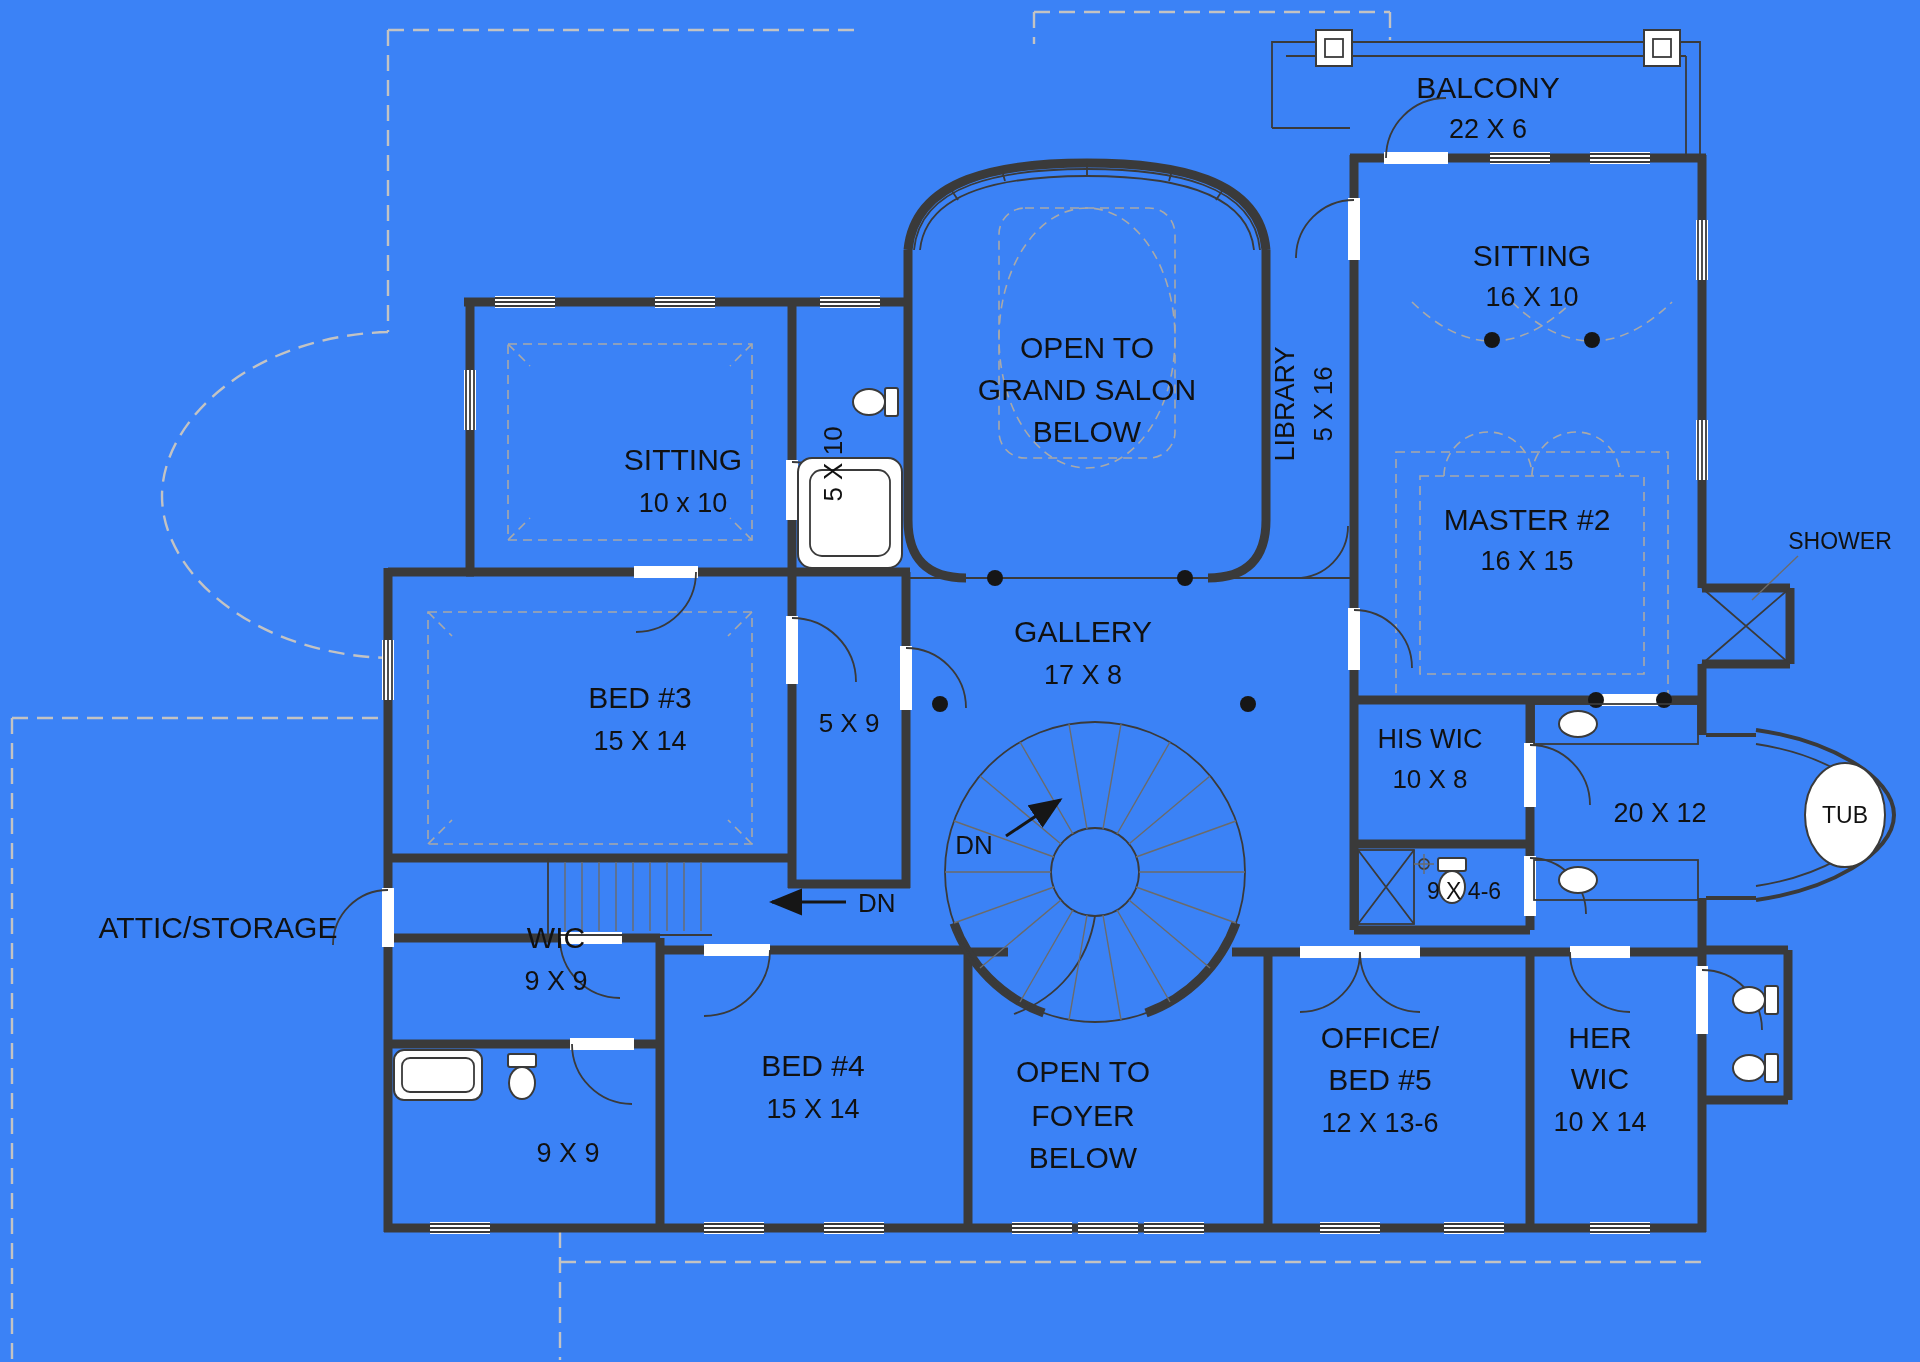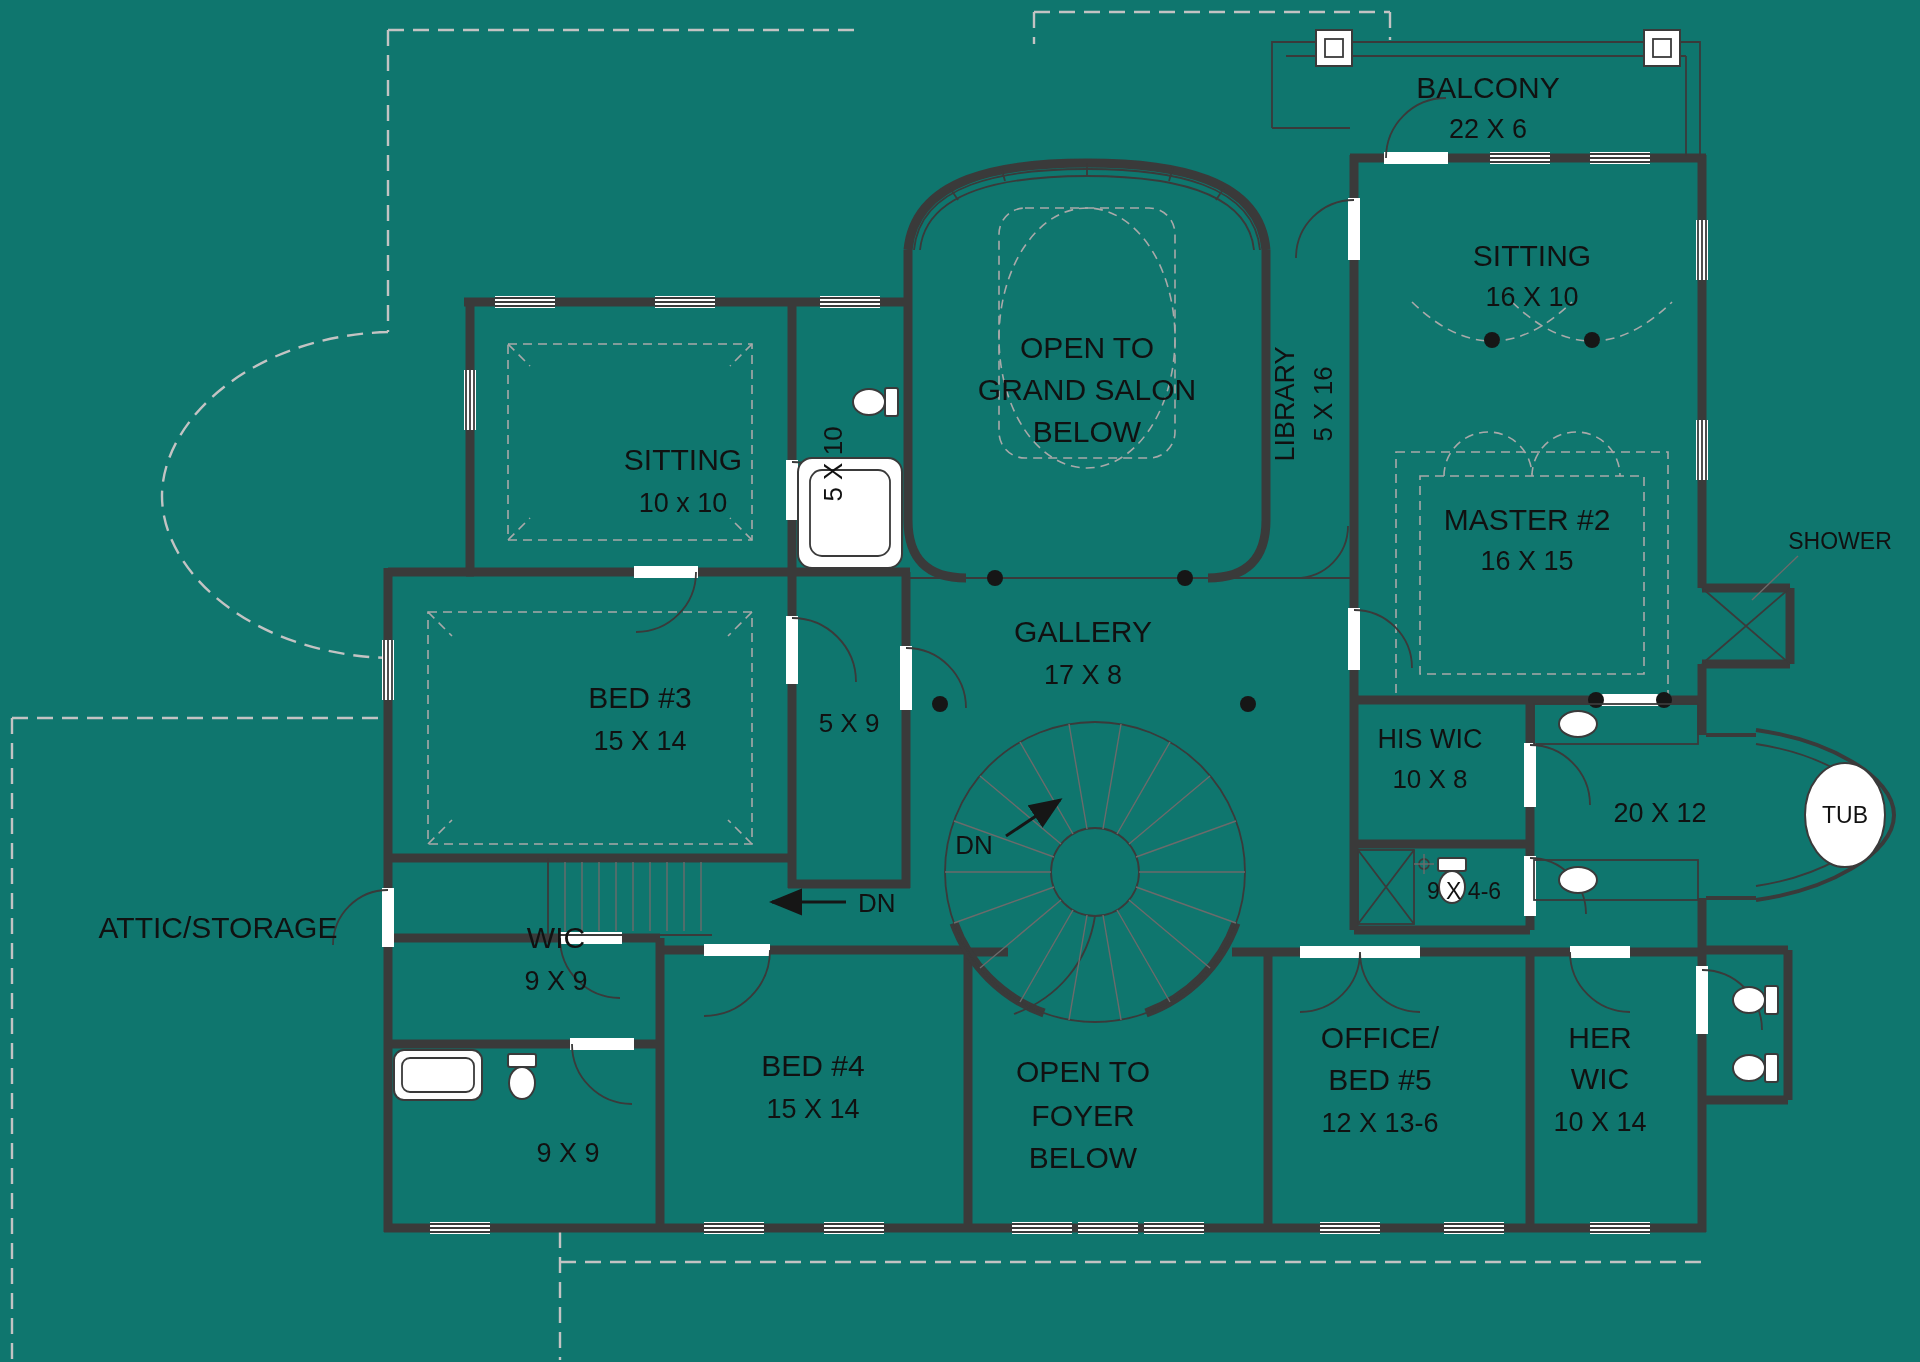--- a/index.html
+++ b/index.html
@@ -1,16 +1,16 @@
 <!DOCTYPE html>
 <html><head>
 <meta charset="utf-8">
 <style>
   html,body{margin:0;padding:0;background:#ffffff;}
-  .stage{width:1920px;height:1362px;position:relative;background:#0f766e;overflow:hidden;}
+  .stage{width:1920px;height:1362px;position:relative;background:#3b82f6;overflow:hidden;}
   svg{display:block;}
   text{font-family:"Liberation Sans","DejaVu Sans",sans-serif;fill:#111;}
   .t29{font-size:30px;}
   .t27{font-size:27px;}
   .t26{font-size:26px;}
   .t23{font-size:23px;}
   .wall{stroke:#3a3a3a;stroke-width:9;fill:none;stroke-linecap:butt;}
   .wallthin{stroke:#3a3a3a;stroke-width:4;fill:none;}
   .thin{stroke:#3a3a3a;stroke-width:1.8;fill:none;}
   .hair{stroke:#6b6b6b;stroke-width:1.4;fill:none;}

